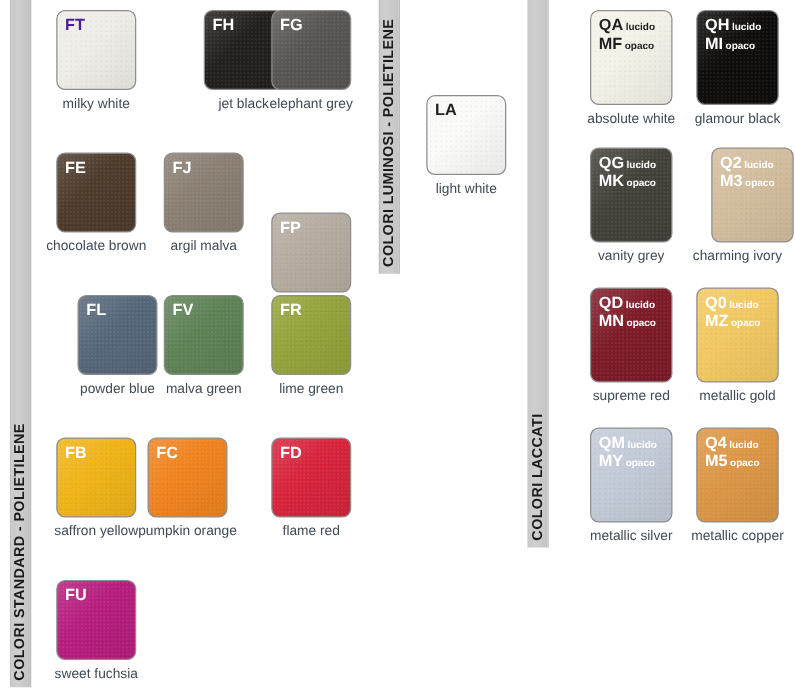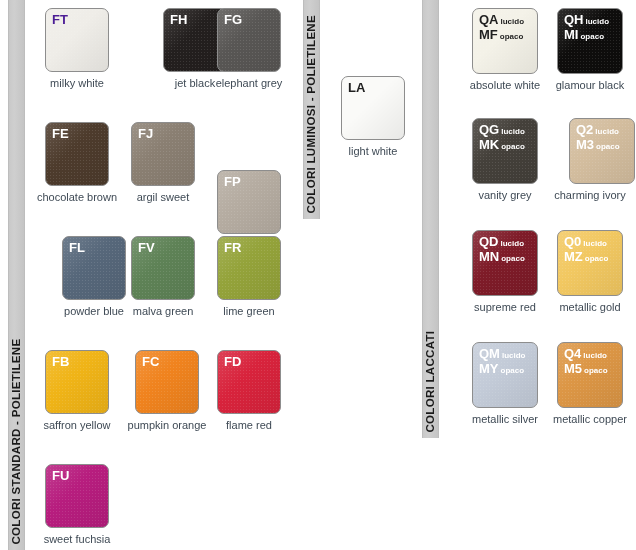--- a/index.html
+++ b/index.html
@@ -94,21 +94,21 @@
     font-size: 11px;
     color: #3f4a55;
     text-align: center;
     line-height: 1.1;
     width: 86px;
     margin-left: -11px;
   }
   .name.wide { width: 104px; margin-left: -20px; }
 
   
-  .laccati .chip { width: 66px; height: 66px; }
+  .laccati .chip { width: 66px; height: 76px; }
   .laccati .name { width: 96px; margin-left: -15px; }
 </style>
 </head>
 <body>
 
 <div class="vbar" id="bar-standard">
   <span class="vbar-text">COLORI STANDARD - POLIETILENE</span>
 </div>
 <div class="vbar" id="bar-luminosi">
   <span class="vbar-text">COLORI LUMINOSI - POLIETILENE</span>
@@ -159,21 +159,21 @@
       <div class="name wide">chocolate brown</div>
     </div>
     <div class="swatch-cell" style="left: 131px; top: 122px;">
       <div class="chip" style="background: rgb(138, 127, 114);">
         <div class="grain"></div>
         <div class="sheen"></div>
         <div class="code" style="color: rgb(255, 255, 255);">
           <div class="row">FJ</div>
         </div>
       </div>
-      <div class="name">argil sweet</div>
+      <div class="name">argil malva</div>
     </div>
     <div class="swatch-cell" style="left: 217px; top: 122px;">
       <div class="chip" style="background: rgb(181, 172, 161); margin-top: 48px;">
         <div class="grain"></div>
         <div class="sheen"></div>
         <div class="code" style="color: rgb(255, 255, 255);">
           <div class="row">FP</div>
         </div>
       </div>
       <div class="name">dove grey</div>
@@ -211,21 +211,21 @@
     <div class="swatch-cell" style="left: 45px; top: 350px;">
       <div class="chip" style="background: rgb(240, 180, 23);">
         <div class="grain"></div>
         <div class="sheen"></div>
         <div class="code" style="color: rgb(255, 255, 255);">
           <div class="row">FB</div>
         </div>
       </div>
       <div class="name wide">saffron yellow</div>
     </div>
-    <div class="swatch-cell" style="left: 135px; top: 350px;">
+    <div class="swatch-cell" style="left: 118px; top: 350px;">
       <div class="chip" style="background: rgb(240, 131, 30);">
         <div class="grain"></div>
         <div class="sheen"></div>
         <div class="code" style="color: rgb(255, 255, 255);">
           <div class="row">FC</div>
         </div>
       </div>
       <div class="name wide">pumpkin orange</div>
     </div>
     <div class="swatch-cell" style="left: 217px; top: 350px;">

